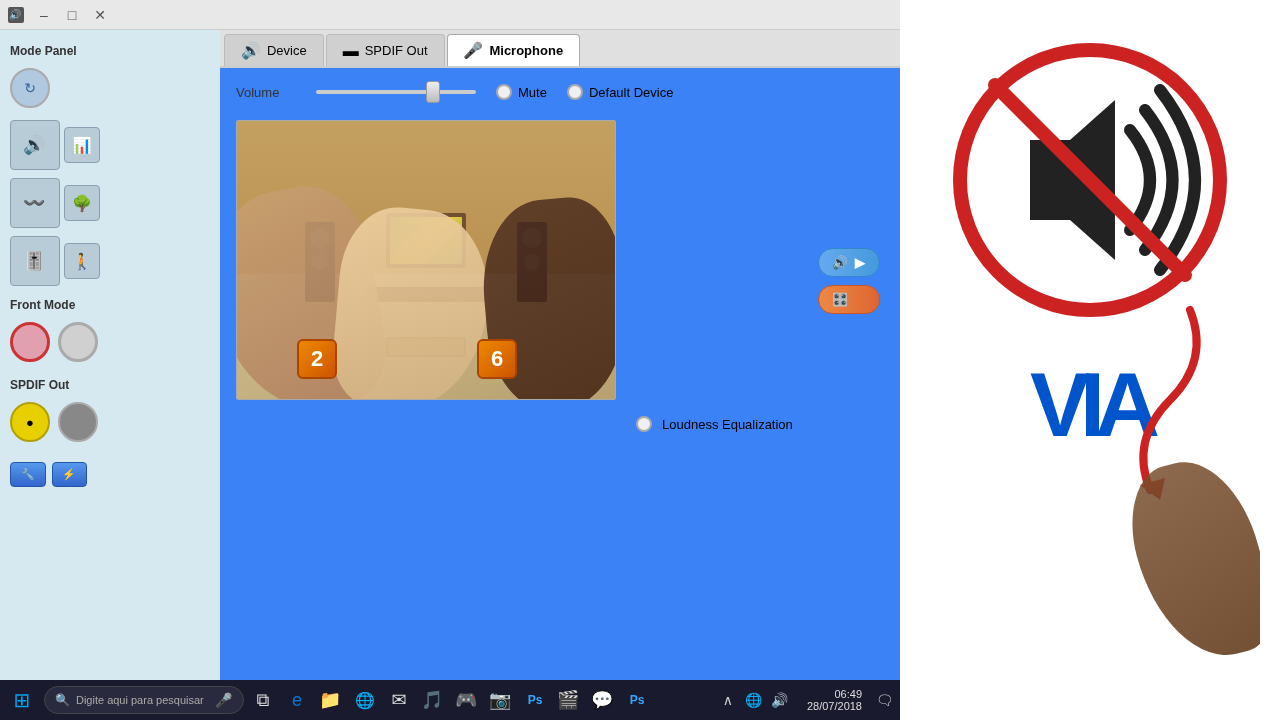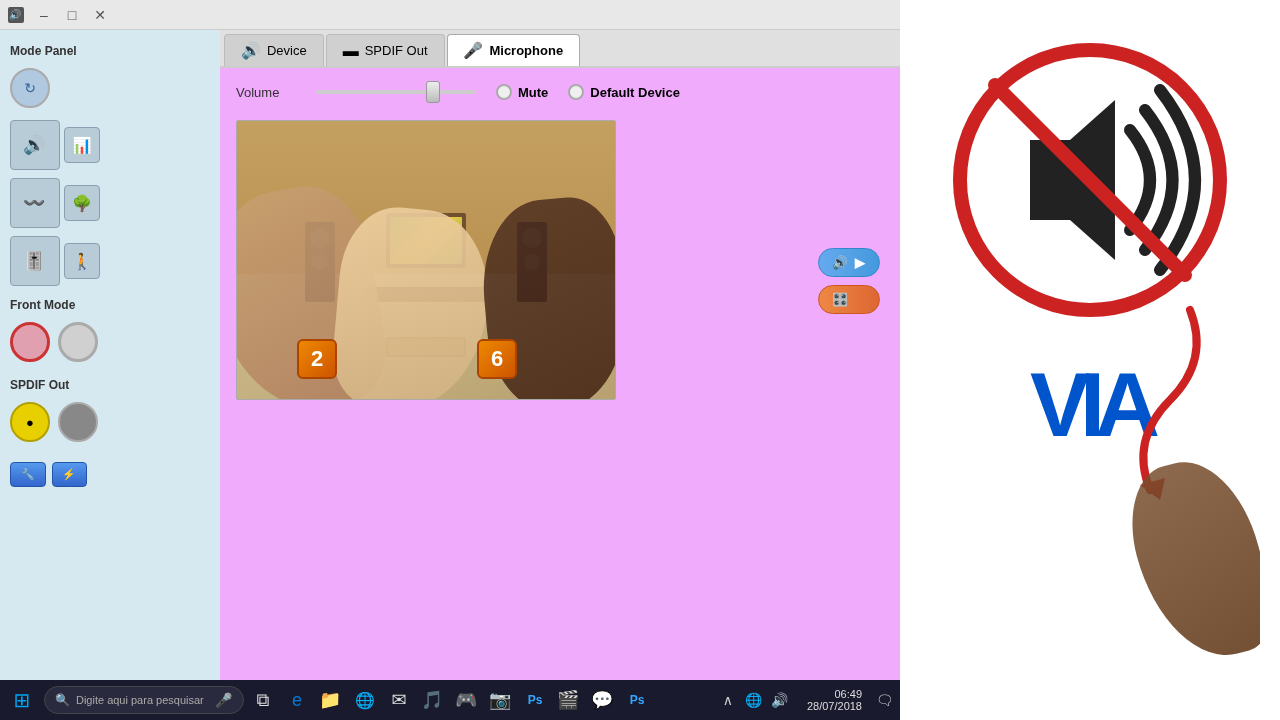--- a/index.html
+++ b/index.html
@@ -205,21 +205,21 @@
       border-color: #aaa;
       font-weight: 600;
     }
     .tab-icon {
       font-size: 16px;
     }
 
     
     #panel-body {
       flex: 1;
-      background: #f0abfc;
+      background: #3b82f6;
       padding: 16px;
       position: relative;
       overflow: hidden;
     }
 
     
     #volume-row {
       display: flex;
       align-items: center;
       gap: 20px;
@@ -247,21 +247,20 @@
       top: -9px;
       left: 110px;
       cursor: pointer;
     }
 
     .radio-option {
       display: flex;
       align-items: center;
       gap: 6px;
       cursor: pointer;
-      font-weight: bold;
     }
     .radio-circle {
       width: 16px;
       height: 16px;
       border-radius: 50%;
       border: 2px solid #aaa;
       background: #f0f0f0;
       display: flex;
       align-items: center;
       justify-content: center;
@@ -620,20 +619,24 @@
           <div style="position:absolute;bottom:-10px;right:-10px;width:140px;height:210px;background:linear-gradient(160deg,#503020,#402010);border-radius:45% 35% 50% 40%;transform:rotate(-5deg);opacity:0.85;z-index:5;"></div>
 
           <div class="num-badge" style="left:60px;bottom:20px;z-index:10;">
             <span>2</span>
           </div>
           <div class="num-badge" style="left:240px;bottom:20px;z-index:10;">
             <span>6</span>
           </div>
         </div>
 
+        <div id="loudness-row">
+          <div class="radio-circle"></div>
+          <span>Loudness Equalization</span>
+        </div>
 
         <div id="control-buttons">
           <div class="ctrl-btn">
             <span>🔊</span>
             <span>▶</span>
           </div>
           <div class="ctrl-btn ctrl-btn-orange">
             <span>🎛️</span>
           </div>
         </div>

